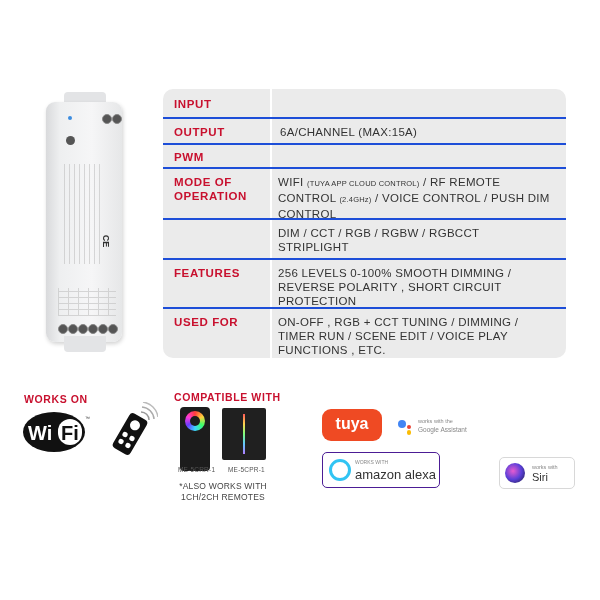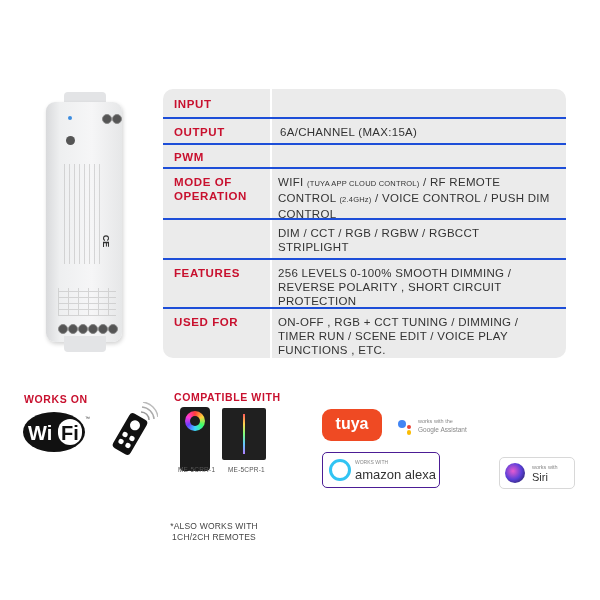--- a/index.html
+++ b/index.html
@@ -151,21 +151,21 @@
   </div>
 </div>
 <div class="abs model-label" style="left:178px;top:466px;">ME-5CRR-1</div>
 
 <div class="abs panel-img" style="left:222px;top:408px;">
   <div style="position:absolute;left:21px;top:6px;width:2px;height:40px;
               background:linear-gradient(180deg,#ff5a5a,#ffd34d,#7dff7d,#62c7ff,#b07dff);"></div>
 </div>
 <div class="abs model-label" style="left:228px;top:466px;">ME-5CPR-1</div>
 
-<div class="abs note" style="left:164px;top:481px;width:100px;margin-top:40px;">
+<div class="abs note" style="left:173px;top:481px;width:100px;">
   <div>*ALSO WORKS WITH</div>
   <div>1CH/2CH REMOTES</div>
 </div>
 
 <div class="badge tuya">tuya</div>
 
 <div class="badge ga">
   <div style="position:absolute;left:2px;top:8px;width:8px;height:8px;border-radius:50%;background:#4285f4;"></div>
   <div style="position:absolute;left:11px;top:13px;width:4px;height:4px;border-radius:50%;background:#ea4335;"></div>
   <div style="position:absolute;left:11px;top:18px;width:4px;height:5px;border-radius:2px;background:#fbbc05;"></div>

